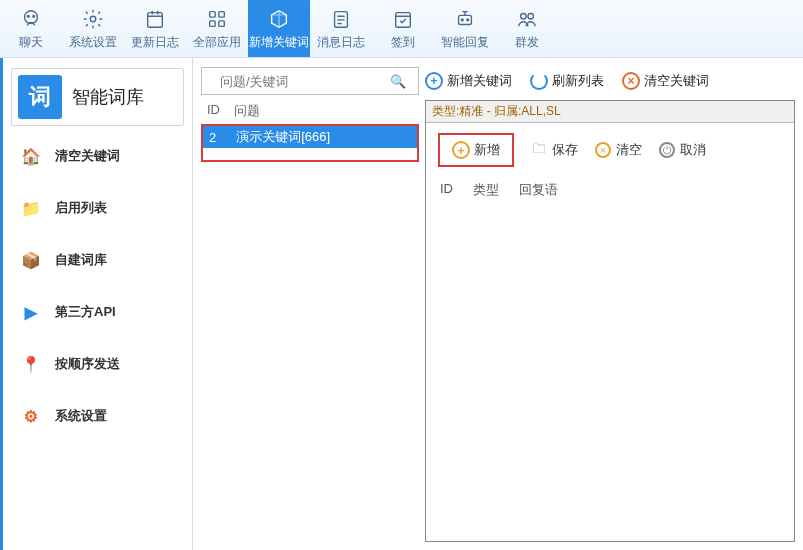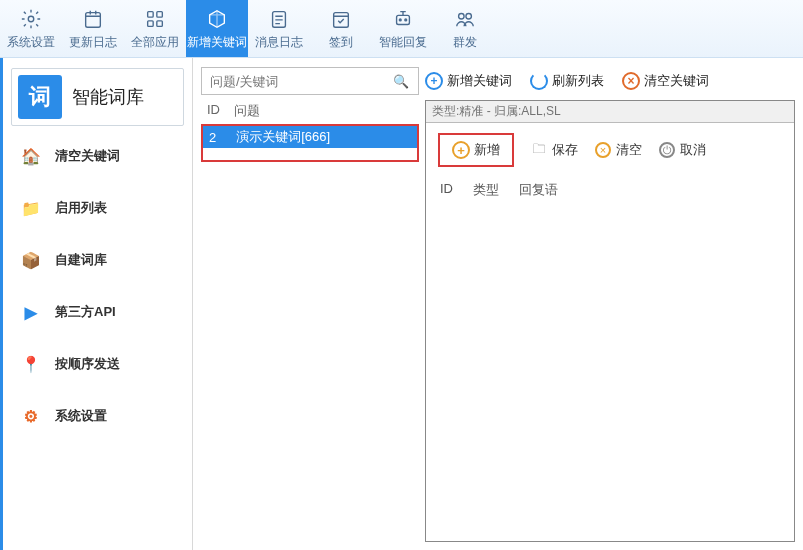--- a/index.html
+++ b/index.html
@@ -13,43 +13,54 @@
 .sidebar{width:190px;border-right:1px solid #d8d8d8;padding:10px 8px;display:flex;flex-direction:column;gap:8px}
 .sidebar-header{display:flex;align-items:center;gap:10px;border:1px solid #cfd8e0;padding:6px;border-radius:2px}
 .sidebar-header .badge{width:44px;height:44px;background:#2b8ce8;color:#fff;display:flex;align-items:center;justify-content:center;font-size:22px;font-weight:bold;border-radius:3px}
 .sidebar-header .title{font-size:18px;font-weight:normal;color:#222}
 .side-item{display:flex;align-items:center;gap:14px;padding:12px 10px;cursor:pointer;color:#333;font-size:15px;font-weight:bold}
 .side-item .sico{width:20px;height:20px;display:flex;align-items:center;justify-content:center;font-size:16px}
 .content{flex:1;display:flex;padding:8px;gap:6px}
 .col-left{width:218px;display:flex;flex-direction:column}
 .col-right{flex:1;display:flex;flex-direction:column}
 .search-row{display:flex;align-items:center;gap:8px;height:30px;margin-bottom:4px}
-.search-box{display:flex;align-items:center;border:1px solid #bfbfbf;height:28px;width:218px;padding:0 8px;color:#999;justify-content:space-between}
+.search-box{display:flex;align-items:center;border:1px solid #bfbfbf;height:28px;width:218px;padding:0 18px;color:#999;justify-content:space-between}
 .search-box input{border:none;outline:none;width:170px;font-size:13px;color:#333}
 .act-link{display:flex;align-items:center;gap:4px;color:#222;cursor:pointer;font-size:13px}
 .act-link .cico{width:18px;height:18px;border:2px solid #2b8ce8;border-radius:50%;display:flex;align-items:center;justify-content:center;color:#2b8ce8;font-size:12px;font-weight:bold}
 .act-link .cico.red{border-color:#e06a2b;color:#e06a2b}
 .list-head{display:flex;color:#666;font-size:12px;padding:2px 6px;gap:14px}
 .list-body{border:2px solid #d93a3a;height:38px;margin-top:2px}
 .list-row{display:flex;background:#2b8ce8;color:#fff;height:22px;align-items:center;padding:0 6px;gap:20px;font-size:12px}
 .right-box{border:1px solid #888;flex:1;display:flex;flex-direction:column}
-.right-head{background:#f0f0f0;border-bottom:1px solid #bbb;padding:2px 6px;font-size:12px;color:#737373}
+.right-head{background:#f0f0f0;border-bottom:1px solid #bbb;padding:2px 6px;font-size:12px;color:#a16207}
 .right-actions{display:flex;gap:16px;padding:10px 12px;align-items:center}
 .ract{display:flex;align-items:center;gap:4px;cursor:pointer;color:#333;font-size:14px}
 .ract .rico{width:18px;height:18px;display:flex;align-items:center;justify-content:center}
 .ract.highlight{border:2px solid #d93a3a;padding:6px 12px}
 .ract.highlight .rico{border:2px solid #e8a02b;border-radius:50%;color:#e8a02b;font-weight:bold;font-size:13px}
 .circ{border:2px solid currentColor;border-radius:50%;width:16px;height:16px;display:flex;align-items:center;justify-content:center;font-size:11px}
 .reply-head{display:flex;gap:20px;padding:4px 14px;color:#555;font-size:13px}
 svg{stroke:currentColor;fill:none;stroke-width:1.5}
 </style>
 </head>
 <body>
 
 <div class="top-nav">
+  <div class="nav-item">
+      <span class="ico">
+        <svg viewBox="0 0 24 24" width="22" height="22">
+          <circle cx="12" cy="10" r="7"></circle>
+          <circle cx="9" cy="9" r="1" fill="currentColor"></circle>
+          <circle cx="15" cy="9" r="1" fill="currentColor"></circle>
+          <path d="M8 19l2-3h4l2 3"></path>
+        </svg>
+      </span>
+      <span class="lbl">聊天</span>
+    </div>
   <div class="nav-item">
       <span class="ico">
         <svg viewBox="0 0 24 24" width="22" height="22">
           <circle cx="12" cy="12" r="3"></circle>
           <path d="M12 2v3M12 19v3M4.2 4.2l2.1 2.1M17.7 17.7l2.1 2.1M2 12h3M19 12h3M4.2 19.8l2.1-2.1M17.7 6.3l2.1-2.1"></path>
         </svg>
       </span>
       <span class="lbl">系统设置</span>
     </div>
   <div class="nav-item">

